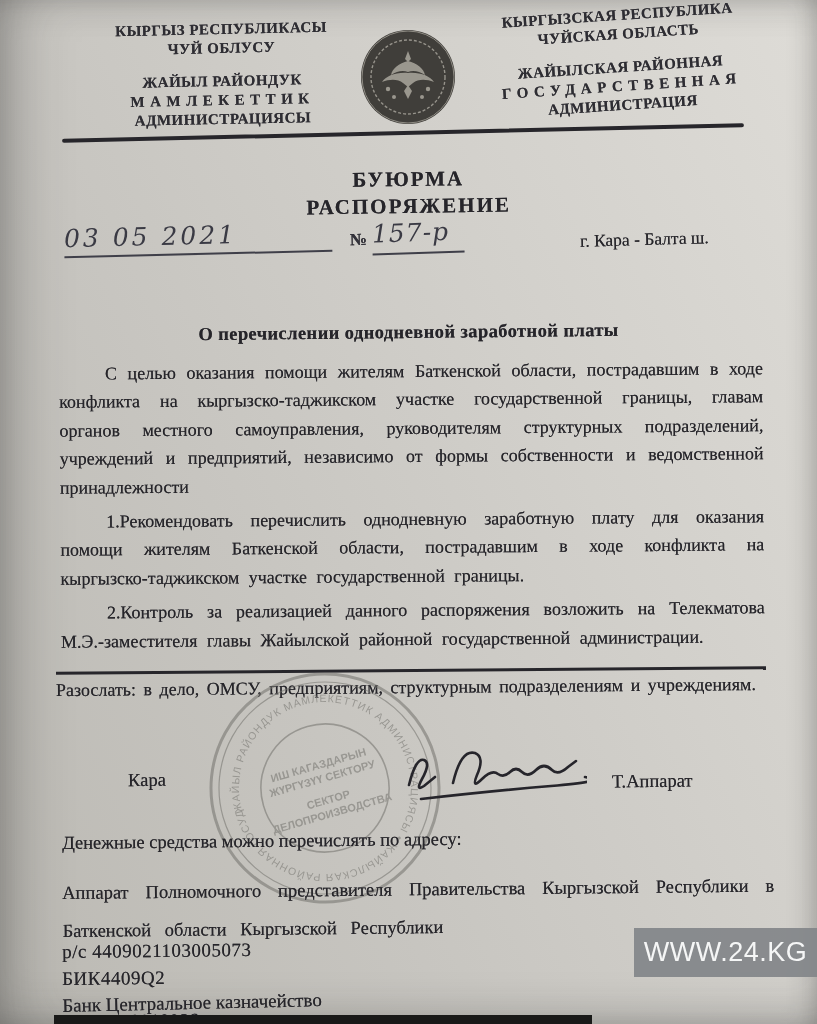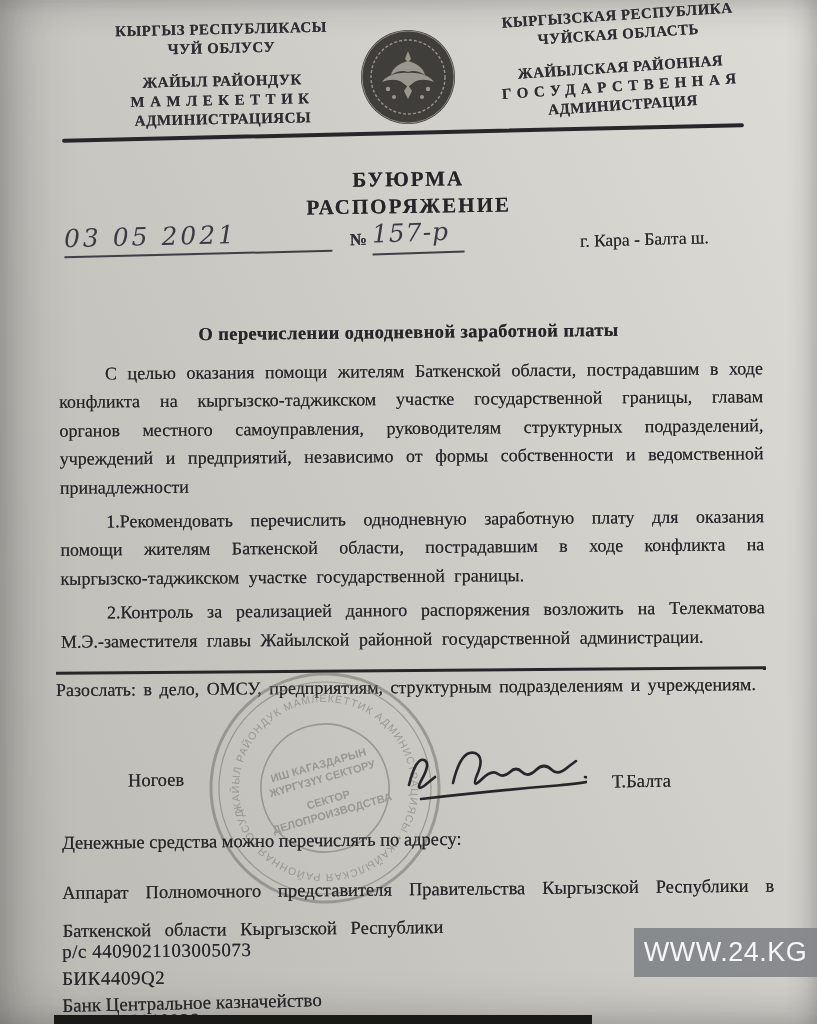--- a/index.html
+++ b/index.html
@@ -141,31 +141,31 @@
       </text>
       <g font-family="Liberation Sans, sans-serif" font-size="11" font-weight="bold" fill="#73726d" text-anchor="middle">
         <text x="122" y="102">ИШ КАГАЗДАРЫН</text>
         <text x="122" y="116">ЖҮРГҮЗҮҮ СЕКТОРУ</text>
         <text x="122" y="138">СЕКТОР</text>
         <text x="122" y="152">ДЕЛОПРОИЗВОДСТВА</text>
       </g>
     </svg>
   </div>
 
-  <span class="sig-title txt">Ногоев</span>
+  <span class="sig-title txt">Кара</span>
   <div class="sig-scribble">
     <svg width="262" height="86" viewBox="0 0 262 86">
       <g fill="none" stroke="#26252b" stroke-width="2.6" stroke-linecap="round">
         <path d="M84,54 q7,-28 15,-25 q7,3 -2,19 q-7,13 2,7 l11,-9"></path>
         <path d="M128,52 q8,-34 22,-30 q10,4 2,22 q-6,15 5,4 q10,-10 16,-5 q6,4 12,-2 q6,-6 12,0 q6,6 14,-2 q8,-8 16,0 q6,6 16,-3 l8,-6"></path>
         <path d="M96,68 q70,-8 130,-13 t34,-9"></path>
       </g>
     </svg>
   </div>
-  <span class="sig-name txt">Т.Балта</span>
+  <span class="sig-name txt">Т.Аппарат</span>
 
   <p class="pay pay-intro txt">Денежные средства можно перечислять по адресу:</p>
   <p class="pay pay-recipient txt">Аппарат Полномочного представителя Правительства Кыргызской Республики в Баткенской области Кыргызской Республики</p>
   <p class="pay pay-acct txt">р/с 4409021103005073</p>
   <p class="pay pay-bik txt">БИК4409Q2</p>
   <p class="pay pay-bank txt">Банк Центральное казначейство</p>
   <p class="pay pay-clip txt">01312109910086</p>
 
   <div class="bottom-strip"></div>
 

